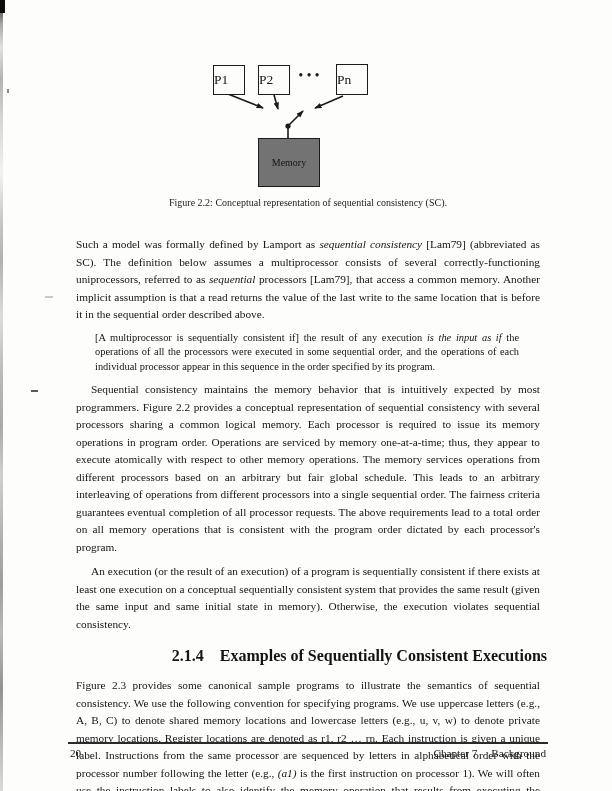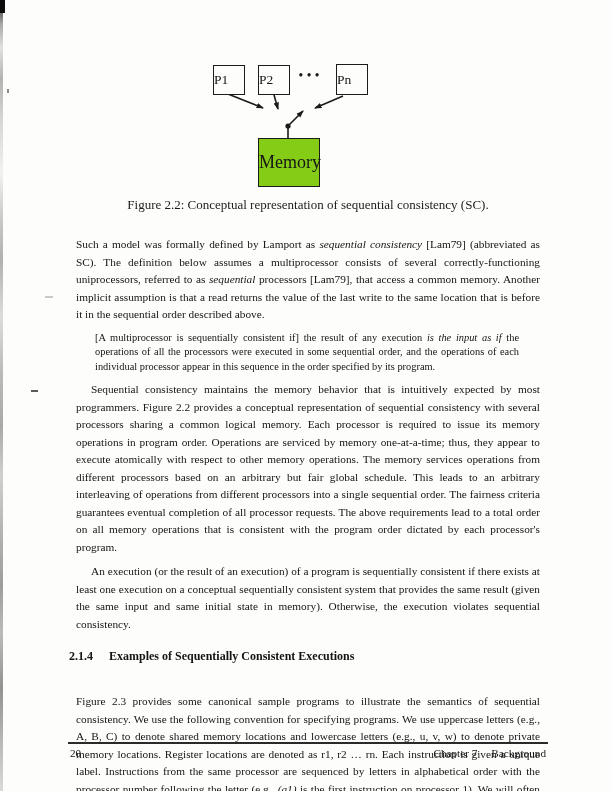--- a/index.html
+++ b/index.html
@@ -36,45 +36,45 @@
   }
   .box-p1 { left:213px; top:65px; }
   .box-p2 { left:258px; top:65px; }
   .box-pn { left:336px; top:64px; height:29px; }
   .fig-ellipsis {
     position:absolute; left:294px; top:68px; width:34px; text-align:center;
     font-size:12px; font-weight:bold; letter-spacing:4px; color:#1b1b1b;
   }
   .memory-box {
     position:absolute; left:258px; top:138px; width:60px; height:47px;
-    border:1.7px solid #1b1b1b; background:#84cc16;
-    display:flex; align-items:center; 
-    font-size:18px;
+    border:1.7px solid #1b1b1b; background:#737373;
+    display:flex; align-items:center; justify-content:center;
+    font-size:10px;
   }
   .fig-arrows { position:absolute; left:190px; top:55px; width:200px; height:145px; }
   .fig-caption {
     position:absolute; left:69px; top:197px; width:478px;
-    text-align:center; font-size:13px; color:#1c1c1c;
+    text-align:center; font-size:10px; color:#1c1c1c;
   }
 
   
   .textcol {
     position:absolute; left:69px; top:229px; width:478px;
     font-size:11.3px; line-height:17.5px; text-align:justify; color:#141414;
   }
   .textcol p { margin:7px; }
   .defblock {
     margin:5px 21px 7px 19px;
     font-size:10.4px; line-height:14.6px;
   }
   .defblock .deftitle { font-weight:bold; margin:0 0 1px 0; }
   .indent { text-indent:15px; }
   .sec-heading {
-    margin:15px 0 29px 0; font-size:12px; font-weight:bold; line-height:16px;
-    text-align:left;
+    margin:15px 0 13px 0; font-size:16px; font-weight:bold; line-height:16px;
+    text-align:right;
   }
   .sec-heading .sec-num { margin-right:16px; }
 
   
   .footer-rule { position:absolute; left:68px; top:742px; width:480px; height:1.6px; background:#2a2a2a; }
   .footer-left  { position:absolute; left:70px;  top:747px; font-size:11.2px; }
   .footer-right { position:absolute; right:66px; top:747px; font-size:11.2px; }
   .footer-right .chap-label { margin-right:14px; }
 </style>
 </head>

